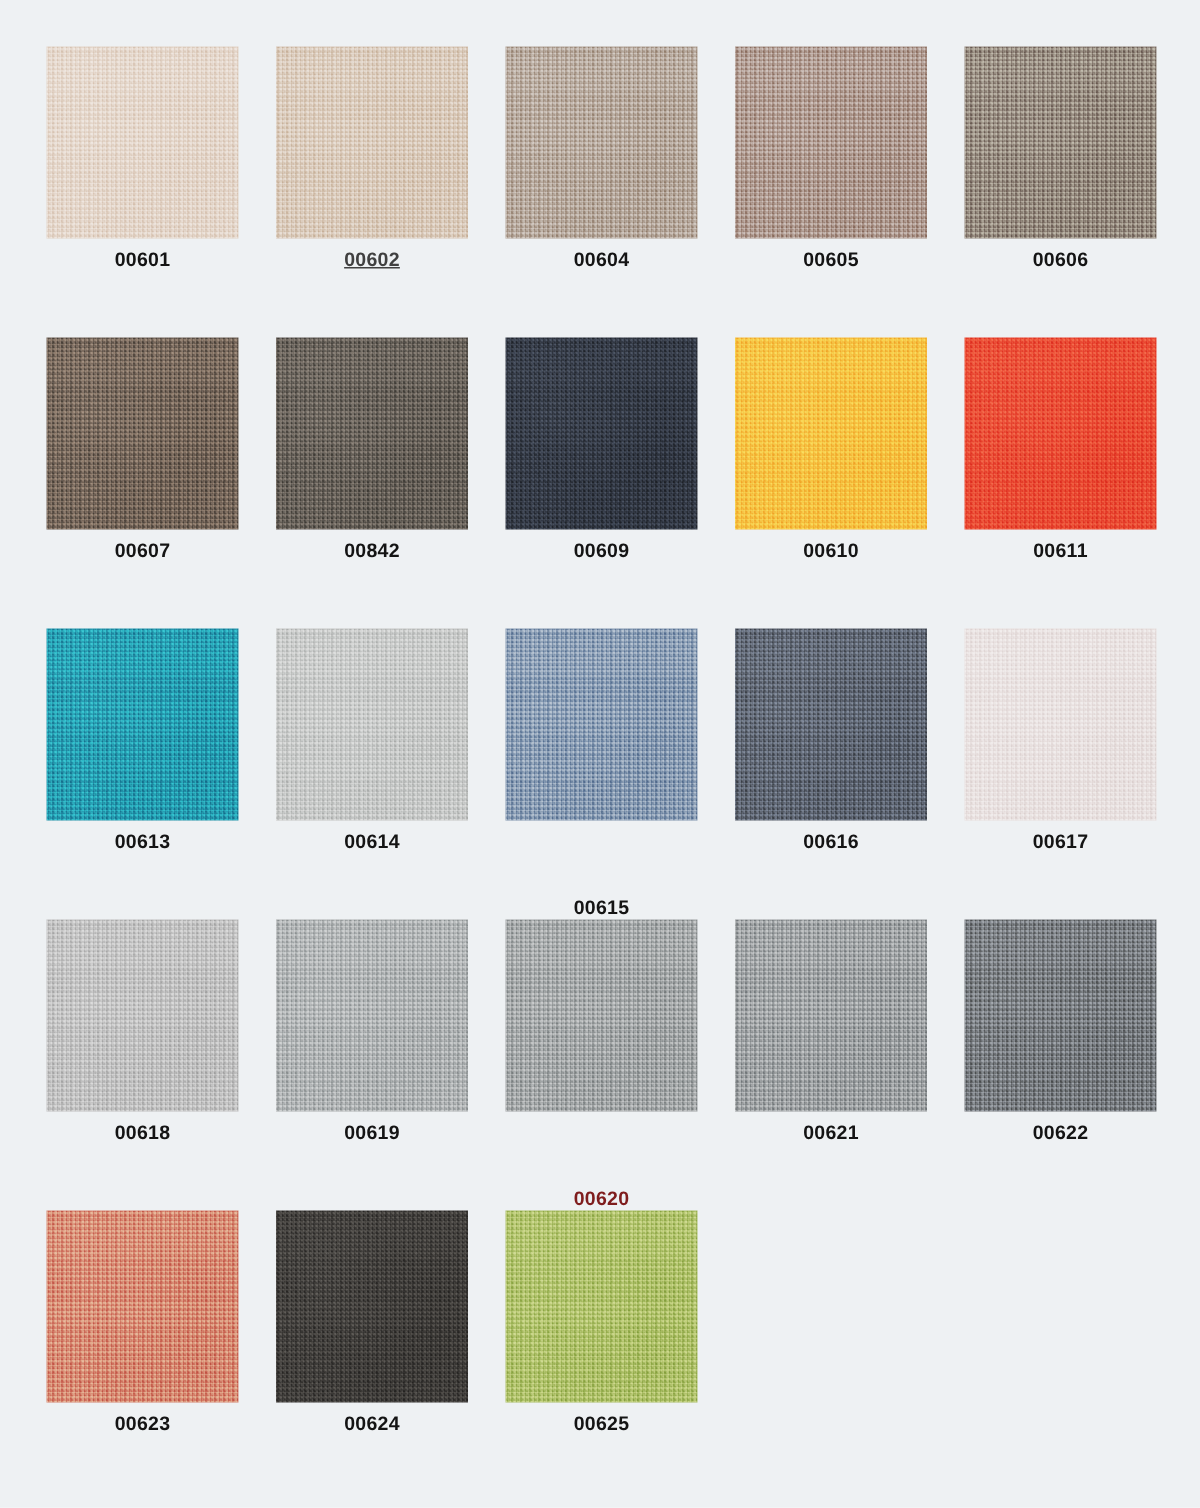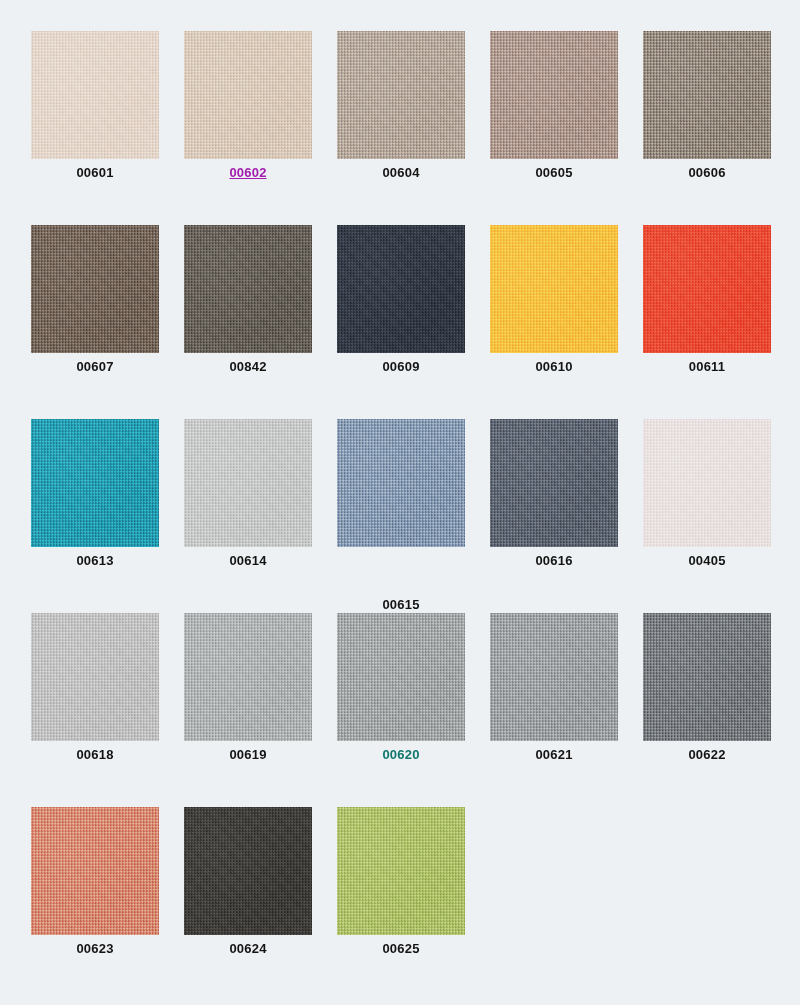--- a/index.html
+++ b/index.html
@@ -107,21 +107,21 @@
 </head>
 <body>
 
 <div id="swatch-grid" style="background: rgb(238, 241, 243);">
     <div class="swatch-cell">
       <div class="swatch-chip" style="background-color: rgb(226, 211, 198);"></div>
       <div class="swatch-label" style="color: rgb(20, 20, 20);">00601</div>
     </div>
     <div class="swatch-cell">
       <div class="swatch-chip" style="background-color: rgb(215, 198, 181);"></div>
-      <div class="swatch-label" style="color: #a21caf; text-decoration: underline;">00602</div>
+      <div class="swatch-label" style="color: #404040; text-decoration: underline;">00602</div>
     </div>
     <div class="swatch-cell">
       <div class="swatch-chip" style="background-color: rgb(176, 161, 148);"></div>
       <div class="swatch-label" style="color: rgb(20, 20, 20);">00604</div>
     </div>
     <div class="swatch-cell">
       <div class="swatch-chip" style="background-color: rgb(168, 145, 134);"></div>
       <div class="swatch-label" style="color: rgb(20, 20, 20);">00605</div>
     </div>
     <div class="swatch-cell">
@@ -159,33 +159,33 @@
     <div class="swatch-cell">
       <div class="swatch-chip" style="background-color: rgb(126, 147, 173);"></div>
       <div class="swatch-label" style="color: rgb(20, 20, 20); margin-top: 44px;">00615</div>
     </div>
     <div class="swatch-cell">
       <div class="swatch-chip" style="background-color: rgb(87, 94, 106);"></div>
       <div class="swatch-label" style="color: rgb(20, 20, 20);">00616</div>
     </div>
     <div class="swatch-cell">
       <div class="swatch-chip" style="background-color: rgb(231, 223, 222);"></div>
-      <div class="swatch-label" style="color: rgb(20, 20, 20);">00405</div>
+      <div class="swatch-label" style="color: rgb(20, 20, 20);">00617</div>
     </div>
     <div class="swatch-cell">
       <div class="swatch-chip" style="background-color: rgb(189, 189, 189);"></div>
       <div class="swatch-label" style="color: rgb(20, 20, 20);">00618</div>
     </div>
     <div class="swatch-cell">
       <div class="swatch-chip" style="background-color: rgb(169, 173, 174);"></div>
       <div class="swatch-label" style="color: rgb(20, 20, 20);">00619</div>
     </div>
     <div class="swatch-cell">
       <div class="swatch-chip" style="background-color: rgb(156, 160, 161);"></div>
-      <div class="swatch-label" style="color: #0f766e;">00620</div>
+      <div class="swatch-label" style="color: #7f1d1d; margin-top: 44px;">00620</div>
     </div>
     <div class="swatch-cell">
       <div class="swatch-chip" style="background-color: rgb(150, 154, 156);"></div>
       <div class="swatch-label" style="color: rgb(20, 20, 20);">00621</div>
     </div>
     <div class="swatch-cell">
       <div class="swatch-chip" style="background-color: rgb(111, 115, 119);"></div>
       <div class="swatch-label" style="color: rgb(20, 20, 20);">00622</div>
     </div>
     <div class="swatch-cell">

